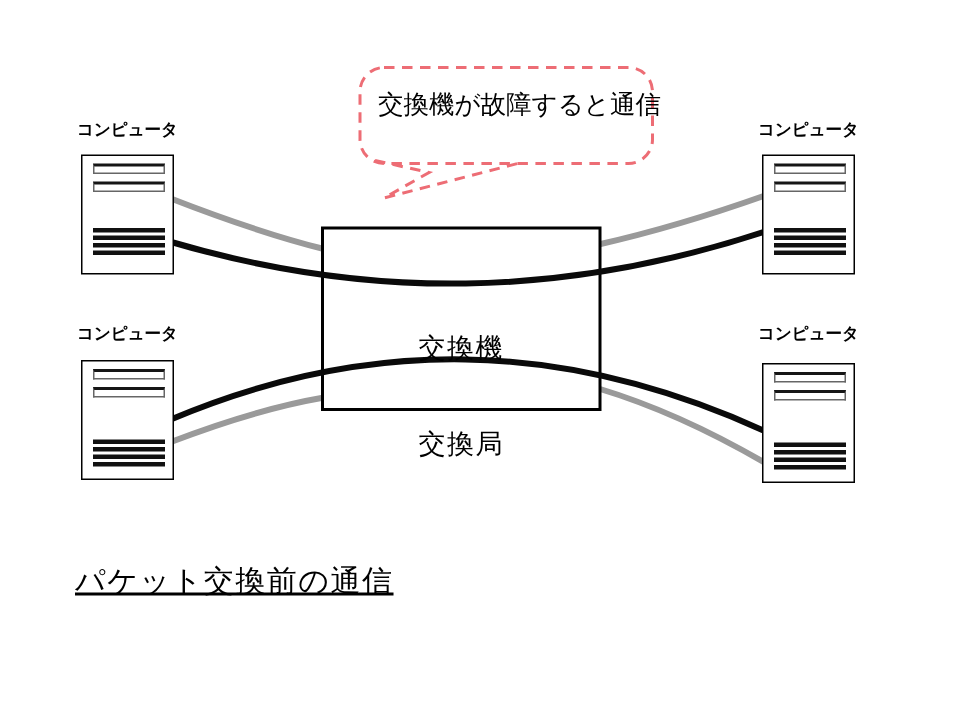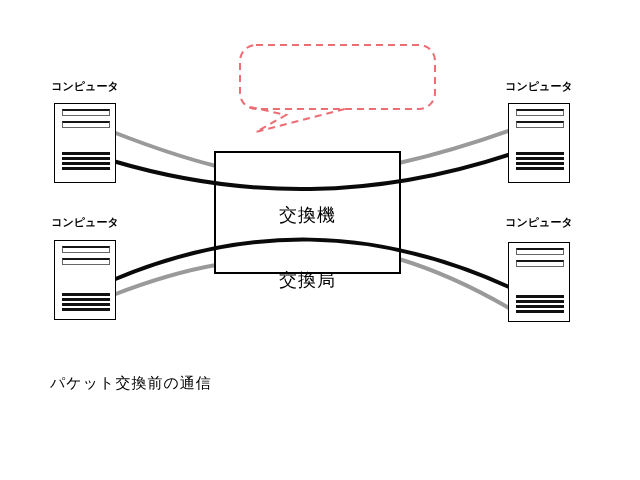--- a/index.html
+++ b/index.html
@@ -39,27 +39,27 @@
   }
   .computer .v1 { top: 48px; } .computer .v2 { top: 53px; }
   .computer .v3 { top: 58px; } .computer .v4 { top: 63px; }
   .label {
     position: absolute; z-index: 3; white-space: nowrap; color: var(--ink);
   }
   .pc-label { width: 100px; text-align: center; font-size: 11px; font-weight: bold; }
   .switch-label, .station-label {
     left: 215px; width: 185px; text-align: center; font-size: 18px; letter-spacing: 1px;
   }
-  .switch-label { top: 203px; }
-  .station-label { top: 268px; }
+  .switch-label { top: 220px; }
+  .station-label { top: 284px; }
   .callout-text {
     position: absolute; left: 252px; top: 60px; z-index: 3;
     font-size: 17px; line-height: 19px; letter-spacing: 0px; color: var(--ink);
   }
-  .caption { left: 50px; top: 374px; font-size: 15px; letter-spacing: 1px; }
+  .caption { left: 50px; top: 374px; font-size: 20px; letter-spacing: 1px; text-decoration: underline; }
 </style>
 </head>
 <body>
 
 <div class="stage">
 
   <svg class="wires" width="640" height="480" viewBox="0 0 640 480">
 
     <path class="cable gray" d="M 113 132 Q 172 155 216 166"></path>
     <path class="cable gray" d="M 113 295 Q 170 273 216 265"></path>
@@ -110,17 +110,18 @@
 
   <div class="label pc-label" style="left:35px; top:79px;">コンピュータ</div>
   <div class="label pc-label" style="left:489px; top:79px;">コンピュータ</div>
   <div class="label pc-label" style="left:35px; top:215px;">コンピュータ</div>
   <div class="label pc-label" style="left:489px; top:215px;">コンピュータ</div>
 
   <div class="label switch-label">交換機</div>
   <div class="label station-label">交換局</div>
 
   <div class="callout-text">
+    <div>交換機が故障すると通信</div>
   </div>
 
   <div class="label caption">パケット交換前の通信</div>
 
 </div>
 
 </body></html>

